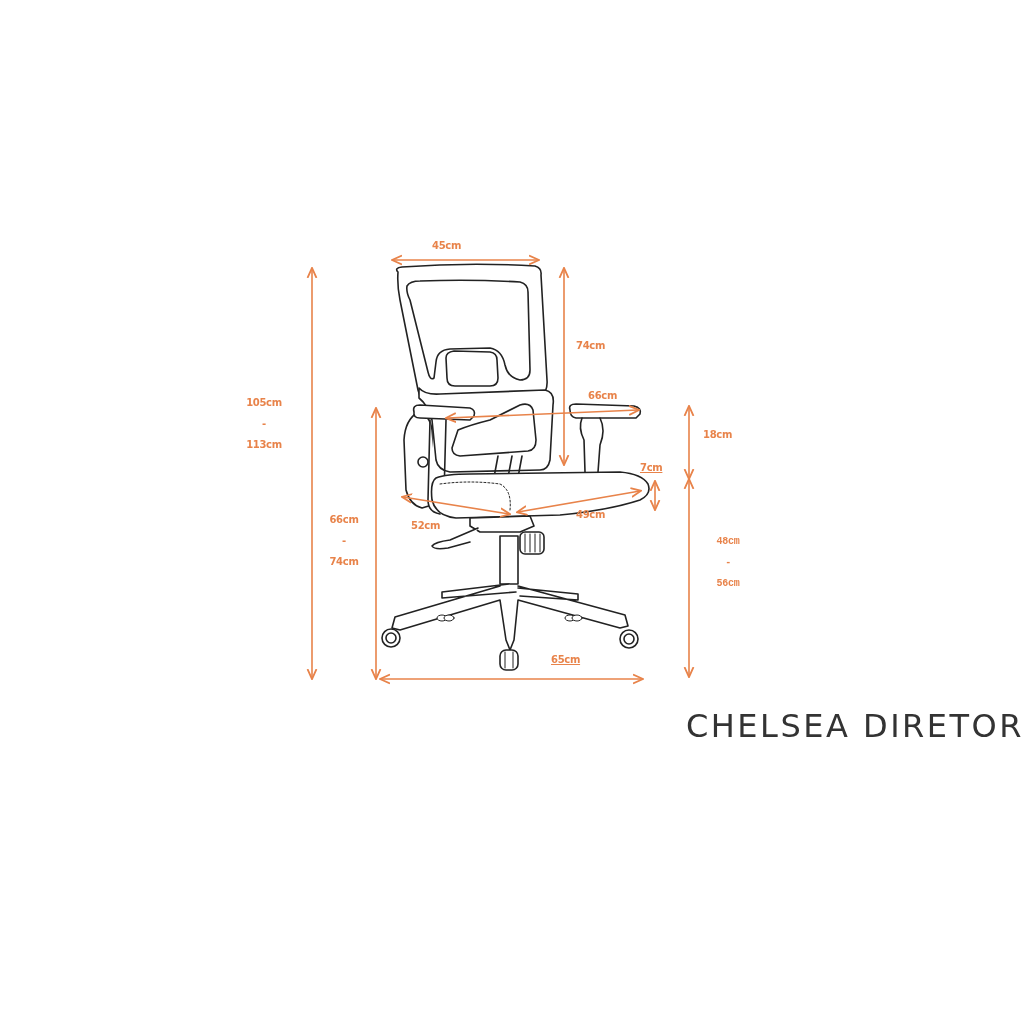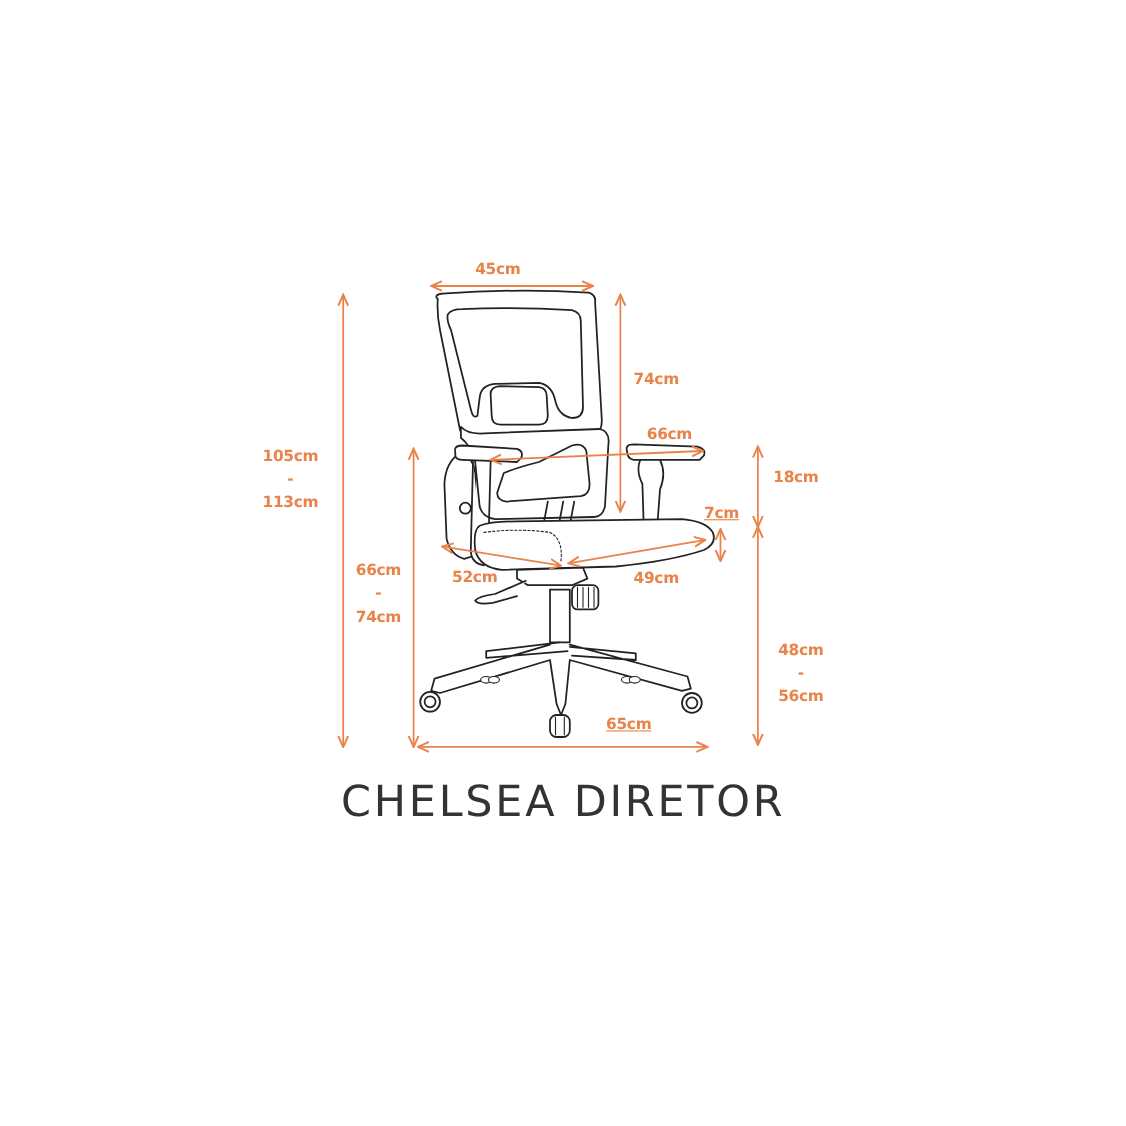--- a/index.html
+++ b/index.html
@@ -2,35 +2,35 @@
 <html><head>
   <meta charset="utf-8">
   <style>
     html, body { margin: 0; padding: 0; background: #ffffff; }
     body { width: 1024px; height: 1024px; position: relative; overflow: hidden; }
     #stage { position: absolute; left: 0; top: 0; width: 1024px; height: 1024px; }
     .dim-label {
       position: absolute;
       font-family: "DejaVu Sans", sans-serif;
       font-weight: bold;
-      font-size: 14px;
+      font-size: 10px;
       color: #e8834a;
       text-align: center;
       line-height: 21px;
       white-space: nowrap;
       letter-spacing: -0.3px;
     }
     .dim-label .line { display: block; }
     .title {
       position: absolute;
       left: 0; width: 1024px; top: 707px;
-      text-align: center;
+      text-align: right;
       font-family: "DejaVu Sans", sans-serif;
       font-weight: normal;
-      font-size: 39px;
+      font-size: 32px;
       letter-spacing: 2.5px;
       color: #333333;
     }
   </style>
 </head>
 <body>
 
 <div id="stage">
   <svg width="1024" height="1024" viewBox="0 0 1024 1024" xmlns="http://www.w3.org/2000/svg">
     <defs>
@@ -125,33 +125,33 @@
     </g>
   </svg>
 
   
   <div class="dim-label" style="left:432px; top:235px;"><span>45cm</span></div>
   <div class="dim-label" style="left:576px; top:335px;"><span>74cm</span></div>
   <div class="dim-label" style="left:588px; top:385px;"><span>66cm</span></div>
   <div class="dim-label" style="left:703px; top:424px;"><span>18cm</span></div>
   <div class="dim-label" style="left:640px; top:457px;text-decoration:underline;"><span>7cm</span></div>
   <div class="dim-label" style="left:411px; top:515px;text-align:center;"><span>52cm</span></div>
-  <div class="dim-label" style="left:576px; top:516px;"><span>49cm</span></div>
+  <div class="dim-label" style="left:576px; top:504px;"><span>49cm</span></div>
   <div class="dim-label" style="left:551px; top:649px;text-decoration:underline;"><span>65cm</span></div>
 
-  <div class="dim-label" style="left:232px; top:405px; width:64px;">
+  <div class="dim-label" style="left:232px; top:392px; width:64px;">
     <span class="line">105cm</span>
     <span class="line">-</span>
     <span class="line">113cm</span>
   </div>
   <div class="dim-label" style="left:316px; top:509px; width:56px;">
     <span class="line">66cm</span>
     <span class="line">-</span>
     <span class="line">74cm</span>
   </div>
-  <div class="dim-label" style="left:700px; top:581px; width:56px;">
+  <div class="dim-label" style="left:700px; top:531px; width:56px;font-family:Liberation Mono, monospace;">
     <span class="line">48cm</span>
     <span class="line">-</span>
     <span class="line">56cm</span>
   </div>
 
   <div class="title">CHELSEA DIRETOR</div>
 </div>
 
 </body></html>

